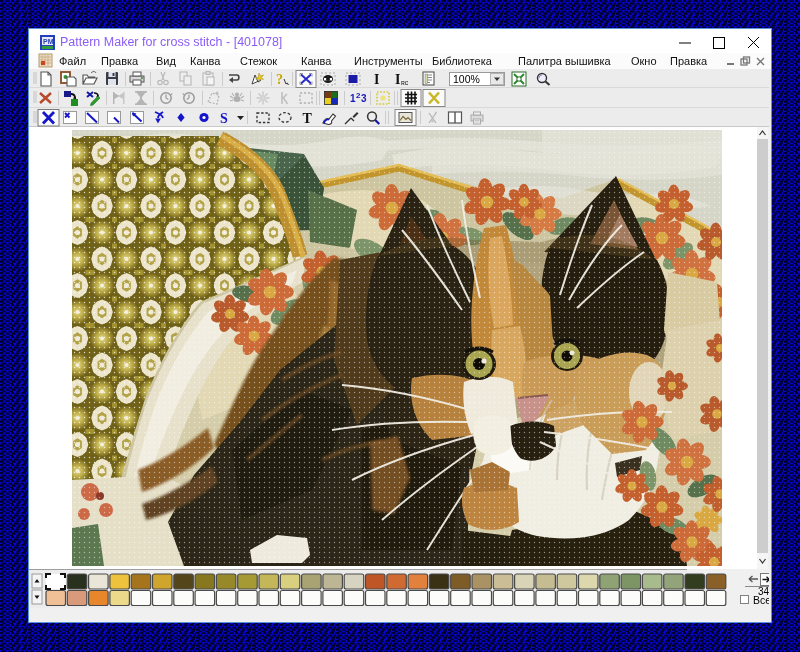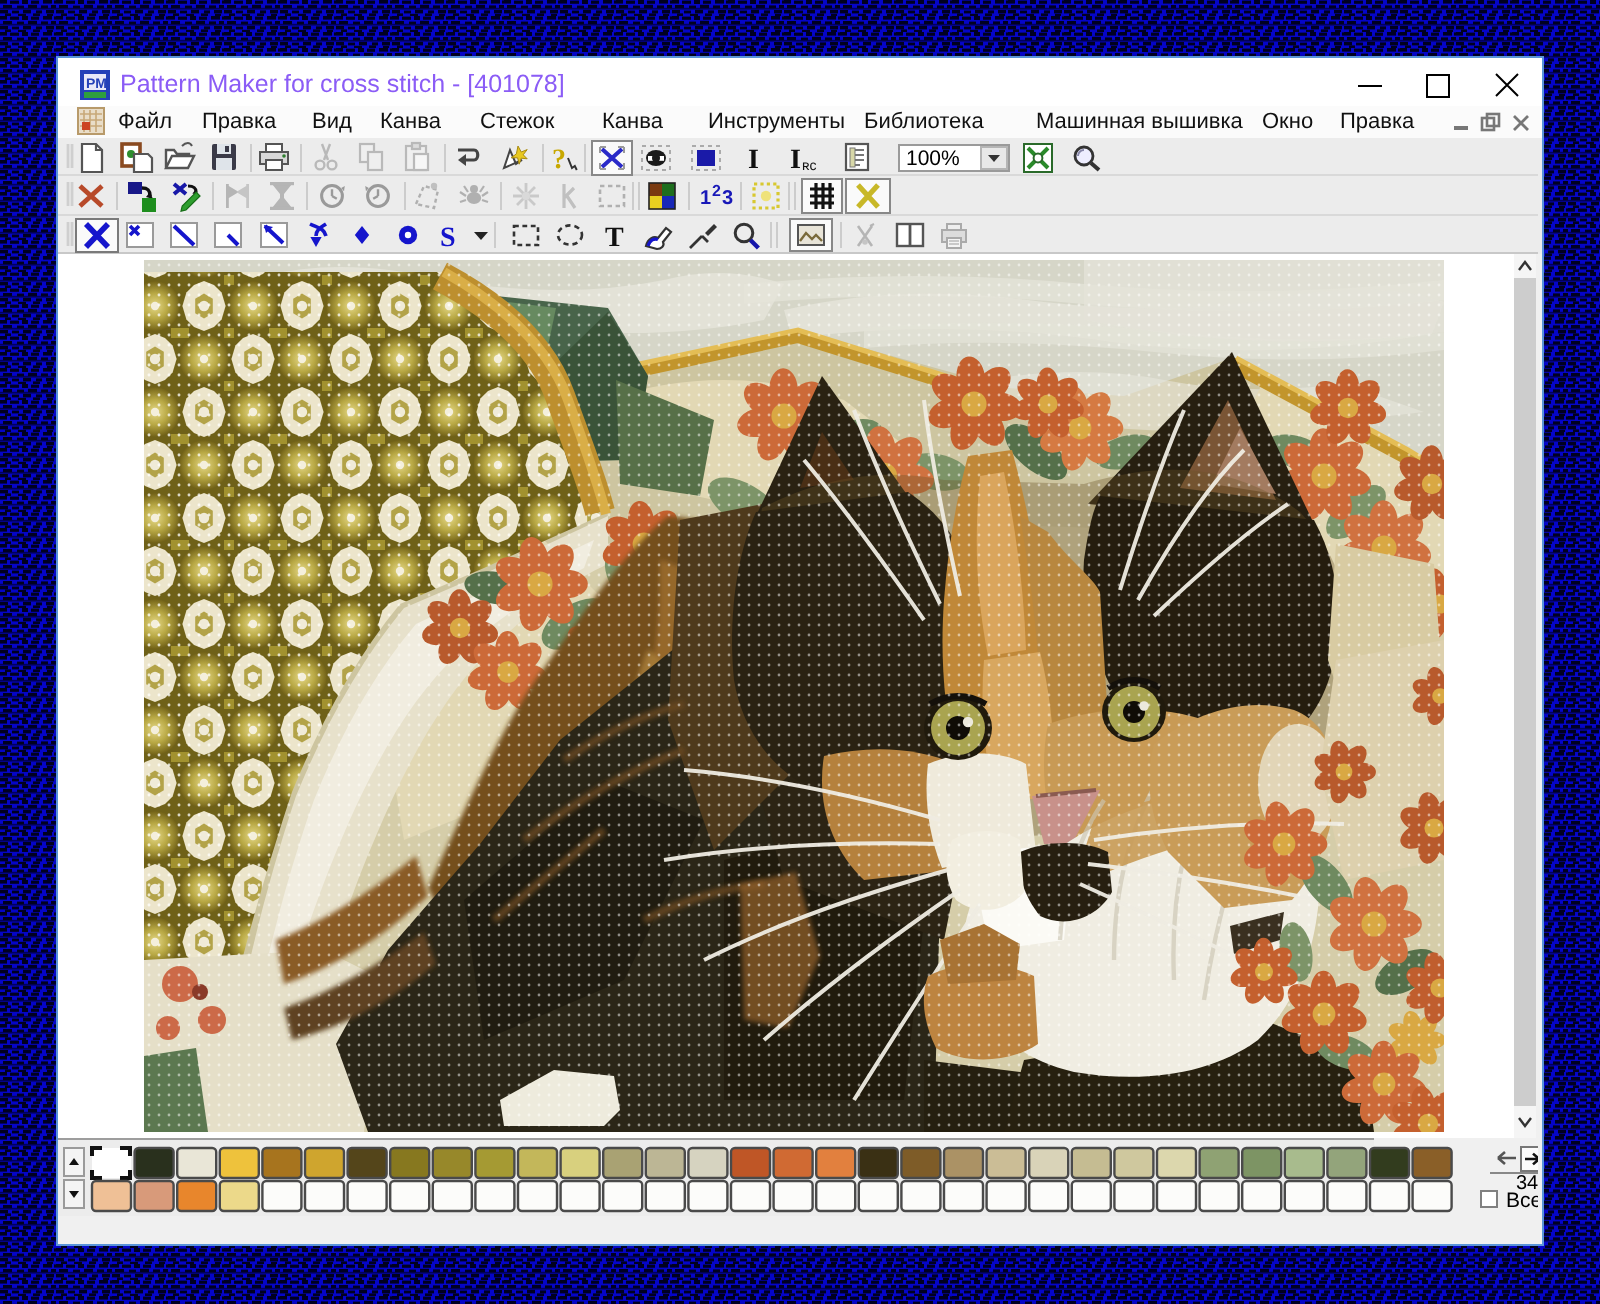--- a/index.html
+++ b/index.html
@@ -88,21 +88,21 @@
       </g>
     </svg>
     <span class="mi" style="left:30px">Файл</span>
     <span class="mi" style="left:72px">Правка</span>
     <span class="mi" style="left:127px">Вид</span>
     <span class="mi" style="left:161px">Канва</span>
     <span class="mi" style="left:211px">Стежок</span>
     <span class="mi" style="left:272px">Канва</span>
     <span class="mi" style="left:325px">Инструменты</span>
     <span class="mi" style="left:403px">Библиотека</span>
-    <span class="mi" style="left:489px">Машинная вышивка</span>
+    <span class="mi" style="left:489px">Палитра вышивка</span>
     <span class="mi" style="left:602px">Окно</span>
     <span class="mi" style="left:641px">Правка</span>
   </div>
   <div id="tbar">
     <svg id="tbsvg" width="740" height="58" style="position:absolute;left:0;top:0">
 
       <path d="M0,18.5 h740 M0,38.5 h740" stroke="#d9d9d9" stroke-width="1"></path>
       <path d="M0,57.5 h740" stroke="#c8c8c8" stroke-width="1"></path>
 
       <path d="M5,3 v12 M7,3 v12 M5,22 v12 M7,22 v12 M5,42 v12 M7,42 v12" stroke="#cfcfcf" stroke-width="1.4"></path>

